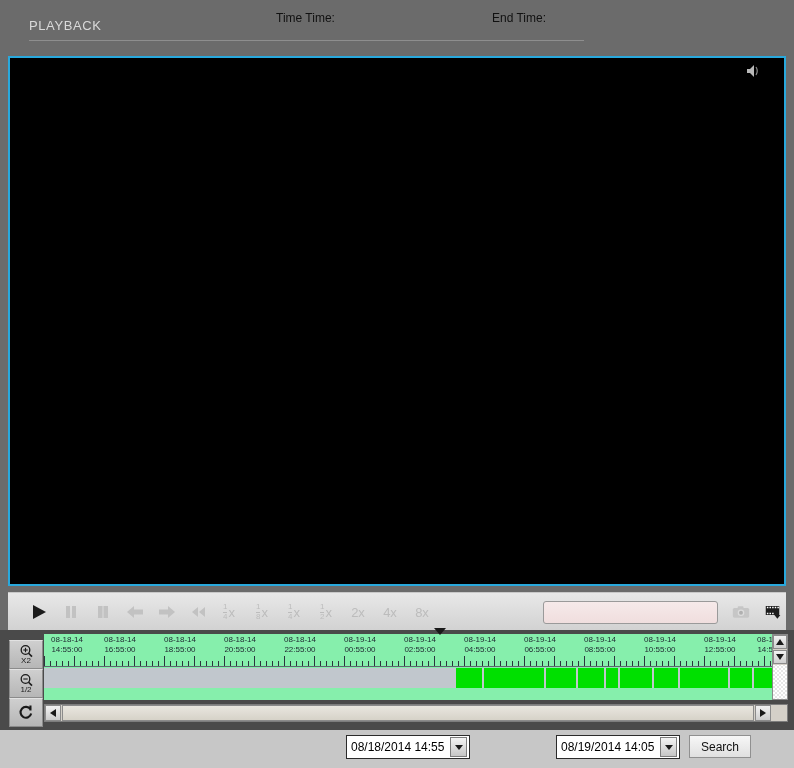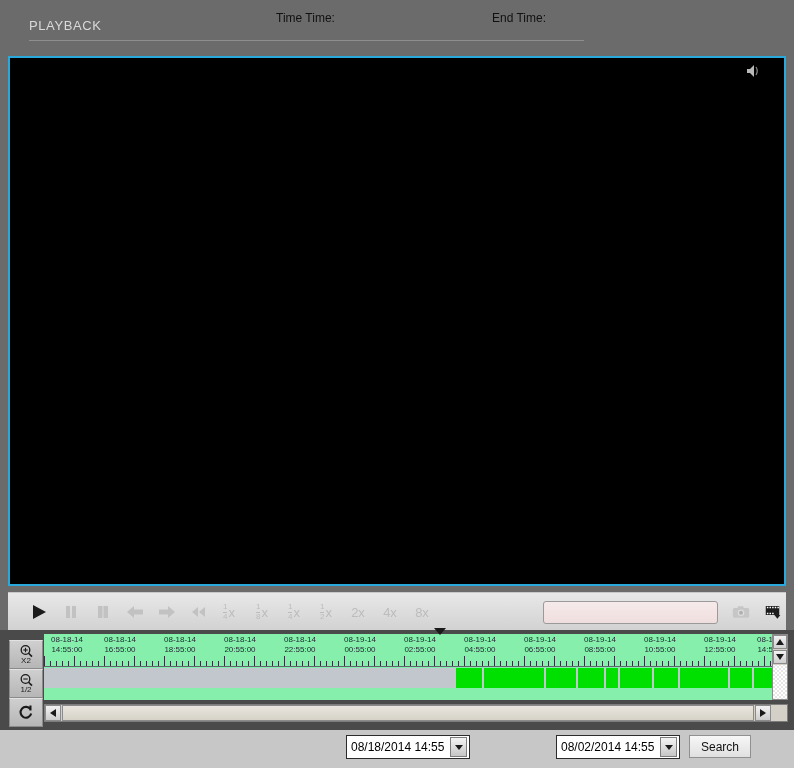--- a/index.html
+++ b/index.html
@@ -623,21 +623,21 @@
   <span class="dtval">08/18/2014  14:55</span>
   <span class="dtarrow">
     <svg width="8" height="5" viewBox="0 0 8 5">
         <polygon points="0,0 8,0 4,5" fill="#1a1a1a"></polygon>
       </svg>
   </span>
 </div>
 
 <div class="sb-label" style="left:492px">End Time:</div>
 <div class="dtbox" style="left:556px;width:124px">
-  <span class="dtval">08/02/2014  14:55</span>
+  <span class="dtval">08/19/2014  14:05</span>
   <span class="dtarrow">
     <svg width="8" height="5" viewBox="0 0 8 5">
         <polygon points="0,0 8,0 4,5" fill="#1a1a1a"></polygon>
       </svg>
   </span>
 </div>
 
 <button id="search-button">Search</button>
 
 </body></html>

